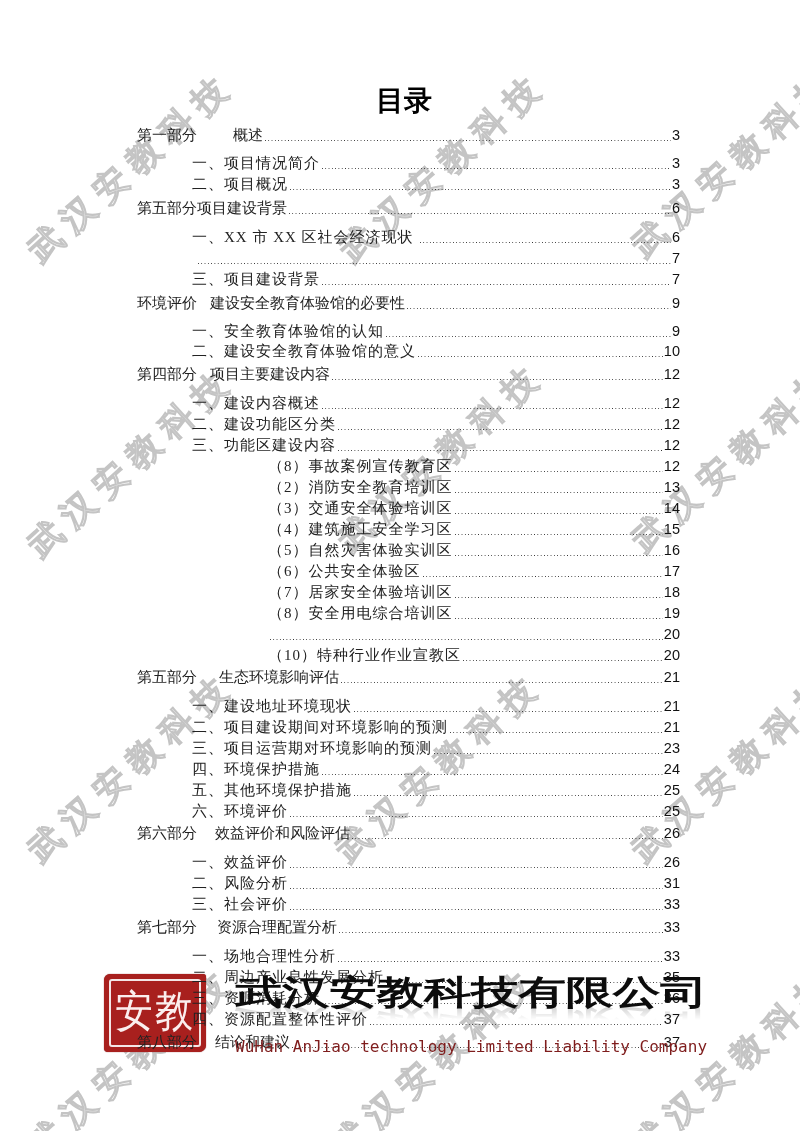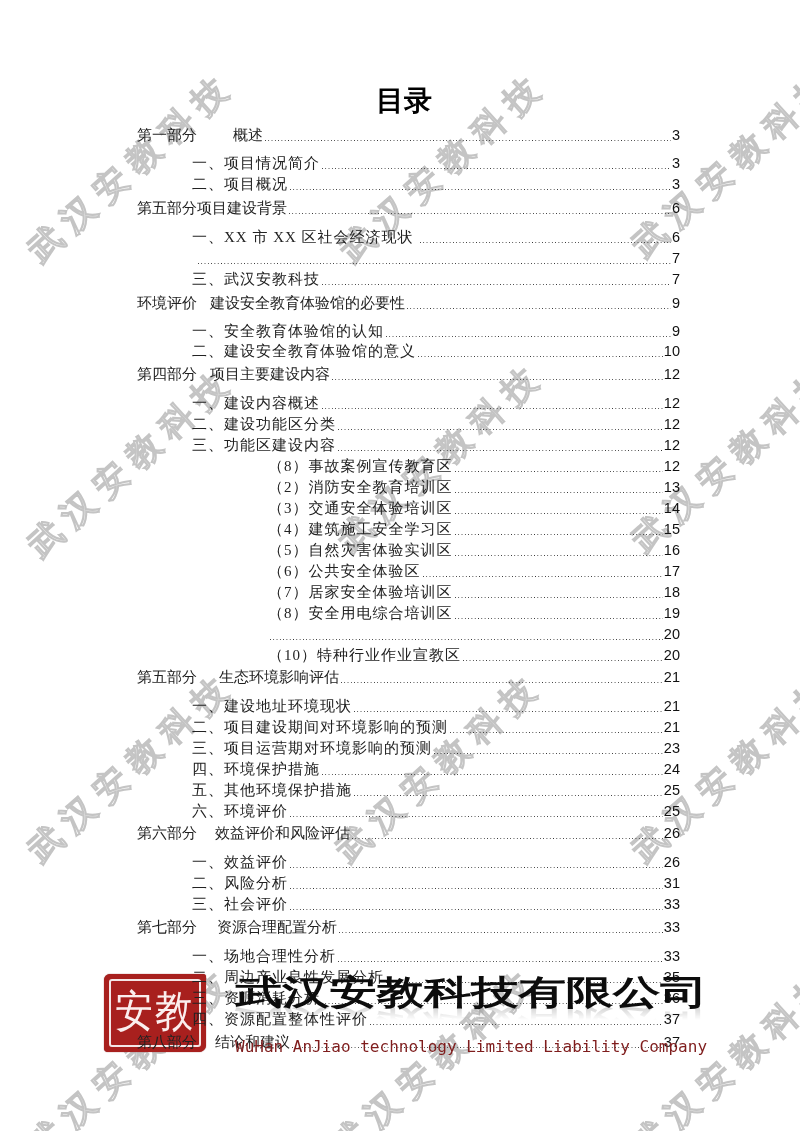--- a/index.html
+++ b/index.html
@@ -94,21 +94,21 @@
     <div class="row l2" style="top:227px">
       <span class="lbl">一、XX 市 XX 区社会经济现状</span>
       <span class="leader" style="margin-left:6px"></span>
       <span class="pg">6</span>
     </div>
     <div class="row l2" style="top:248px">
       <span class="leader" style="margin-left:6px"></span>
       <span class="pg">7</span>
     </div>
     <div class="row l2" style="top:269px">
-      <span class="lbl">三、武汉安教科技</span>
+      <span class="lbl">三、项目建设背景</span>
       <span class="leader"></span>
       <span class="pg">7</span>
     </div>
 
     <div class="row l1a" style="top:293px">
       <span class="part">环境评价</span>
       <span class="lbl" style="margin-left:13px">建设安全教育体验馆的必要性</span>
       <span class="leader"></span>
       <span class="pg">9</span>
     </div>

